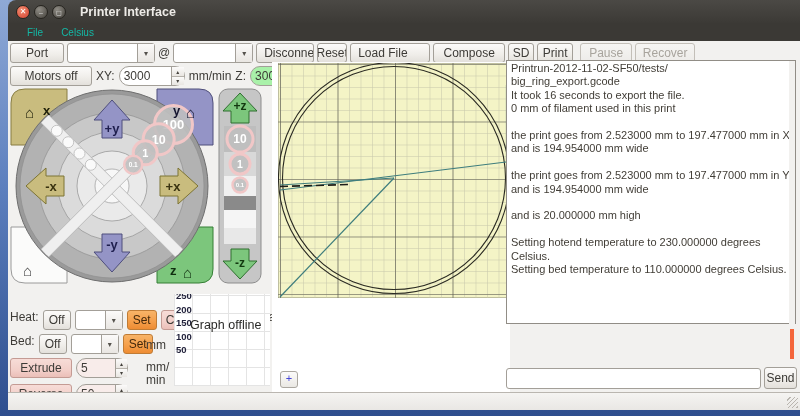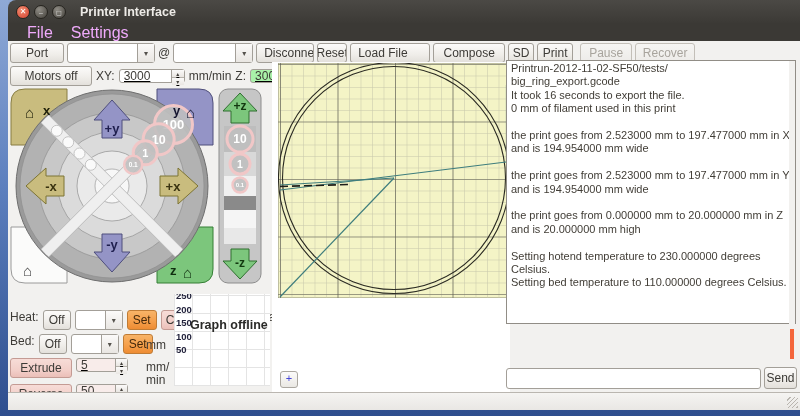--- a/index.html
+++ b/index.html
@@ -11,55 +11,55 @@
     background:linear-gradient(#4B4945,#3B3935);border-top-left-radius:8px;
     display:flex;align-items:center;}
   .winbtns{display:flex;gap:4px;margin-left:8px;}
   .wbtn{width:14px;height:14px;border-radius:50%;display:flex;align-items:center;justify-content:center;
     font-size:8px;line-height:1;color:#fff;border:1px solid #26241f;box-sizing:border-box;}
   .wbtn.close{background:radial-gradient(circle at 35% 30%,#F08A6E,var(--close_button,#DF5843) 70%);}
   .wbtn.min,.wbtn.max{background:radial-gradient(circle at 35% 30%,#8F8C85,#56534D 75%);color:#DDD;font-size:7px;}
   .wtitle{color:#EDEBE7;font-weight:bold;font-size:12.5px;margin-left:14px;}
   .menubar{position:absolute;left:8px;top:24px;right:0;height:17px;background:var(--titlebar,#3B3935);
     display:flex;align-items:center;padding-left:10px;box-sizing:border-box;}
-  .menu-item{color:#f0abfc;font-size:16px;padding:0 9px;}
+  .menu-item{color:#14b8a6;font-size:10px;padding:0 9px;}
   .appbg{position:absolute;left:8px;top:41px;right:0;height:368px;background:var(--window_bg,#F2F1EF);}
   
   .btn{background:linear-gradient(#FCFBFA,#EFEDE9 60%,#E3E0DB);border:1px solid #A39F98;border-radius:3px;
     color:#3D3B37;font-size:12px;height:20px;display:flex;align-items:center;justify-content:center;
     padding:0 7px;box-sizing:border-box;white-space:nowrap;overflow:hidden;}
   .btn.dis{color:#A8A49D;background:linear-gradient(#F6F5F3,#EDEBE8);border-color:#C3BFB8;}
   .btn.orange{background:linear-gradient(#F8B468,var(--accent_orange,#F5A04C) 55%,#EE8C33);border-color:#C07C35;color:#45290B;}
   .btn.pink{background:linear-gradient(#F7DCD7,var(--accent_pink,#F2CEC8) 65%,#EBBFB8);border-color:#C49B94;color:#3D3B37;}
   .combo{display:flex;height:20px;border:1px solid #A39F98;border-radius:3px;background:#fff;box-sizing:border-box;align-items:stretch;}
   .combo .val{font-size:16px;color:#14532d;padding:16px 4px 0;white-space:nowrap;overflow:hidden;flex:1;}
   .combo .arr{width:16px;border-left:1px solid #A39F98;background:linear-gradient(#FBFAF9,#E9E6E2);
     display:flex;align-items:center;justify-content:center;font-size:8px;color:#55524D;}
-  .spin{display:flex;height:14px;border:1px solid #A39F98;border-radius:3px;background:#fff;box-sizing:border-box;text-decoration:underline;}
+  .spin{display:flex;height:20px;border:1px solid #A39F98;border-radius:10px;background:#fff;box-sizing:border-box;}
   .spin input{border:0;outline:none;background:transparent;font-size:12px;color:#3D3B37;padding:0 4px;width:100%;
     font-family:inherit;box-sizing:border-box;}
   .spin .sbtns{width:15px;border-left:1px solid #A39F98;display:flex;flex-direction:column;}
   .spin .sbtns span{flex:1;display:flex;align-items:center;justify-content:center;font-size:6px;color:#45423D;
     background:linear-gradient(#FBFAF9,#E9E6E2);}
   .spin .sbtns span:first-child{border-bottom:1px solid #B5B1AA;}
   .spin.green{background:var(--green_field,#A9F1A9);}
   .spin.pinkish{background:#F8ECEA;}
   .lbl{font-size:12px;color:#3D3B37;white-space:nowrap;}
   .checkbox{width:13px;height:13px;border:1px solid #908C85;border-radius:2px;background:#fff;display:inline-block;}
   
   .toolbar{position:absolute;left:10px;top:43px;height:20px;display:flex;gap:3px;align-items:center;}
   .row2{position:absolute;left:10px;top:66px;height:20px;display:flex;gap:4px;align-items:center;}
   .ctl-row{position:absolute;display:flex;gap:4px;align-items:flex-start;height:22px;margin-top:24px;}
   
   .graph{position:absolute;left:174px;top:294px;width:96px;height:92px;background:#fff;overflow:hidden;
     background-image:repeating-linear-gradient(0deg,#E4E4E4 0 1px,transparent 1px 18px),
                      repeating-linear-gradient(90deg,#E4E4E4 0 1px,transparent 1px 18px);}
   .glabels{position:absolute;left:2px;top:-4px;}
   .glabel{height:13.6px;font-size:9.5px;font-weight:bold;color:#23233C;}
-  .goffline{position:absolute;left:16px;top:24px;font-size:12.5px;font-weight:bold;color:#2A2A28;white-space:nowrap;}
+  .goffline{position:absolute;left:16px;top:24px;font-size:12.5px;font-weight:normal;color:#2A2A28;white-space:nowrap;}
   
   .viewer{position:absolute;left:272px;top:62px;width:238px;height:330px;background:#fff;}
   .plusbtn{position:absolute;left:8px;top:309px;width:16px;height:15px;border:1px solid #ABA7A0;border-radius:3px;
     background:linear-gradient(#FCFBFA,#EAE8E4);color:#4646D8;font-size:11px;line-height:13px;text-align:center;}
   
   .log{position:absolute;left:506px;top:60px;width:290px;height:264px;background:#fff;border:1px solid #918D86;
     box-sizing:border-box;padding:1px 4px;overflow:hidden;font-size:11px;line-height:13.4px;color:#413D36;}
   .log-line{min-height:13.4px;white-space:pre-wrap;}
   .logscroll{position:absolute;left:789px;top:61px;width:6px;height:302px;background:#F2F1EF;}
   .logthumb{position:absolute;left:1px;bottom:4px;width:4px;height:30px;background:var(--scrollbar_orange,#F4663C);}
@@ -82,21 +82,21 @@
     <div class="winbtns">
       <div class="wbtn close">✕</div>
       <div class="wbtn min">–</div>
       <div class="wbtn max">◻</div>
     </div>
     <div class="wtitle">Printer Interface</div>
   </div>
 
   <div class="menubar">
       <span class="menu-item">File</span>
-      <span class="menu-item">Settings</span>
+      <span class="menu-item">Celsius</span>
     </div>
 
   <div class="appbg"></div>
 
   <div class="toolbar">
     <div class="btn" style="width:54px">Port</div>
     <div class="combo" style="width:88px">
       <span class="val">/dev/ttyA</span>
       <span class="arr">▾</span>
     </div>
@@ -292,21 +292,20 @@
       <div class="log-line">big_ring_export.gcode</div>
       <div class="log-line">It took 16 seconds to export the file.</div>
       <div class="log-line">0 mm of filament used in this print</div>
       <div class="log-line"></div>
       <div class="log-line">the print goes from 2.523000 mm to 197.477000 mm in X</div>
       <div class="log-line">and is 194.954000 mm wide</div>
       <div class="log-line"></div>
       <div class="log-line">the print goes from 2.523000 mm to 197.477000 mm in Y</div>
       <div class="log-line">and is 194.954000 mm wide</div>
       <div class="log-line"></div>
-      <div class="log-line">the print goes from 0.000000 mm to 20.000000 mm in Z</div>
       <div class="log-line">and is 20.000000 mm high</div>
       <div class="log-line"></div>
       <div class="log-line">Setting hotend temperature to 230.000000 degrees Celsius.</div>
       <div class="log-line">Setting bed temperature to 110.000000 degrees Celsius.</div>
     </div>
   <div class="logscroll">
     <div class="logthumb"></div>
   </div>
 
   <input class="sendinput" value="" style="">

